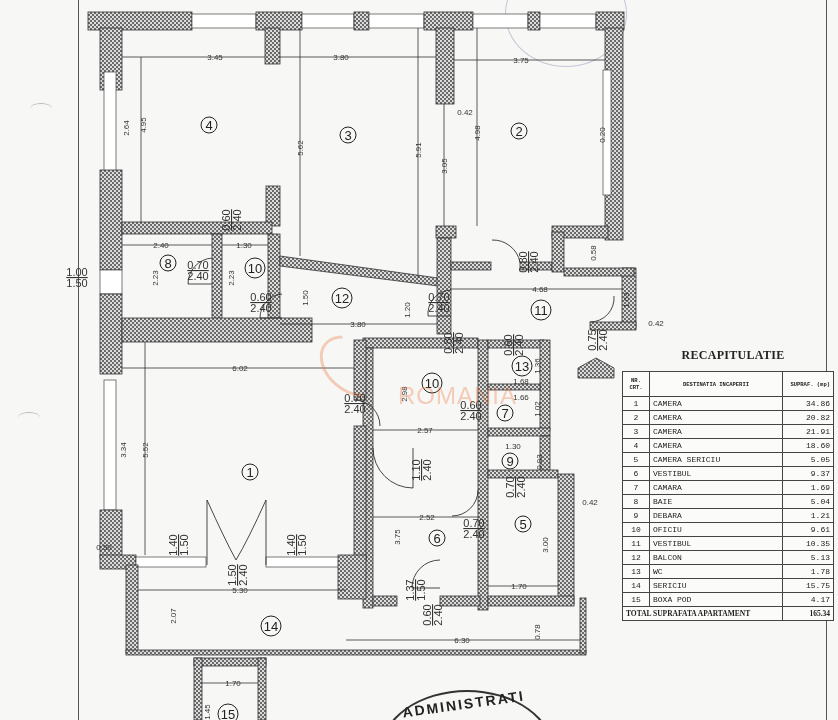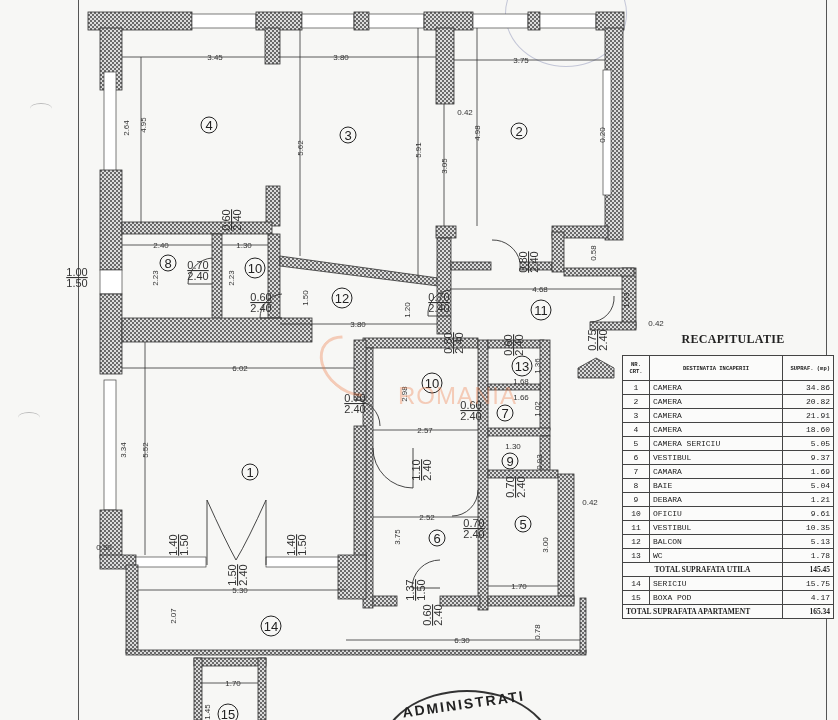--- a/index.html
+++ b/index.html
@@ -11,21 +11,21 @@
   .wall { fill:url(#hatch); stroke:#333; stroke-width:0.8; }
   .dim { stroke:#333; stroke-width:0.8; fill:none; }
   .dimtxt { font-family:"Liberation Sans", sans-serif; font-size:8px; fill:#333; }
   .doortxt { font-family:"Liberation Sans", sans-serif; font-size:11px; fill:#333; }
   .roomnum { font-family:"Liberation Sans", sans-serif; font-size:13px; fill:#222; }
   .roomcircle { fill:none; stroke:#222; stroke-width:1; }
   .arc { fill:none; stroke:#333; stroke-width:0.9; }
   .window { fill:#fff; stroke:#444; stroke-width:0.7; }
 
   
-  .recap { position:absolute; left:622px; top:332px; width:212px; }
+  .recap { position:absolute; left:622px; top:348px; width:212px; }
   .recap-title { font-family:"Liberation Serif", serif; font-weight:bold; font-size:12px;
                  text-align:center; margin-left:10px; margin-bottom:8px; letter-spacing:0.3px; }
   table.recap-table { border-collapse:collapse; width:212px; font-family:"Liberation Mono", monospace;
                       font-size:8px; background:#fbfbfa; }
   table.recap-table td, table.recap-table th { border:1px solid #444; padding:1px 3px; height:11px; line-height:11px; }
   table.recap-table th { font-size:5.5px; font-weight:bold; line-height:7px; height:22px; }
   .c-nr { width:20px; text-align:center; }
   .c-val { width:44px; text-align:right; }
   .total-row td { font-weight:bold; font-family:"Liberation Serif", serif; font-size:7.5px; }
 
@@ -434,24 +434,20 @@
           <tr>
             <td class="c-nr">12</td>
             <td>BALCON</td>
             <td class="c-val">5.13</td>
           </tr>
           <tr>
             <td class="c-nr">13</td>
             <td>WC</td>
             <td class="c-val">1.78</td>
           </tr>
-          <tr class="total-row">
-            <td colspan="2" style="text-align: center;">TOTAL SUPRAFATA UTILA</td>
-            <td class="c-val">145.45</td>
-          </tr>
           <tr>
             <td class="c-nr">14</td>
             <td>SERICIU</td>
             <td class="c-val">15.75</td>
           </tr>
           <tr>
             <td class="c-nr">15</td>
             <td>BOXA POD</td>
             <td class="c-val">4.17</td>
           </tr>

